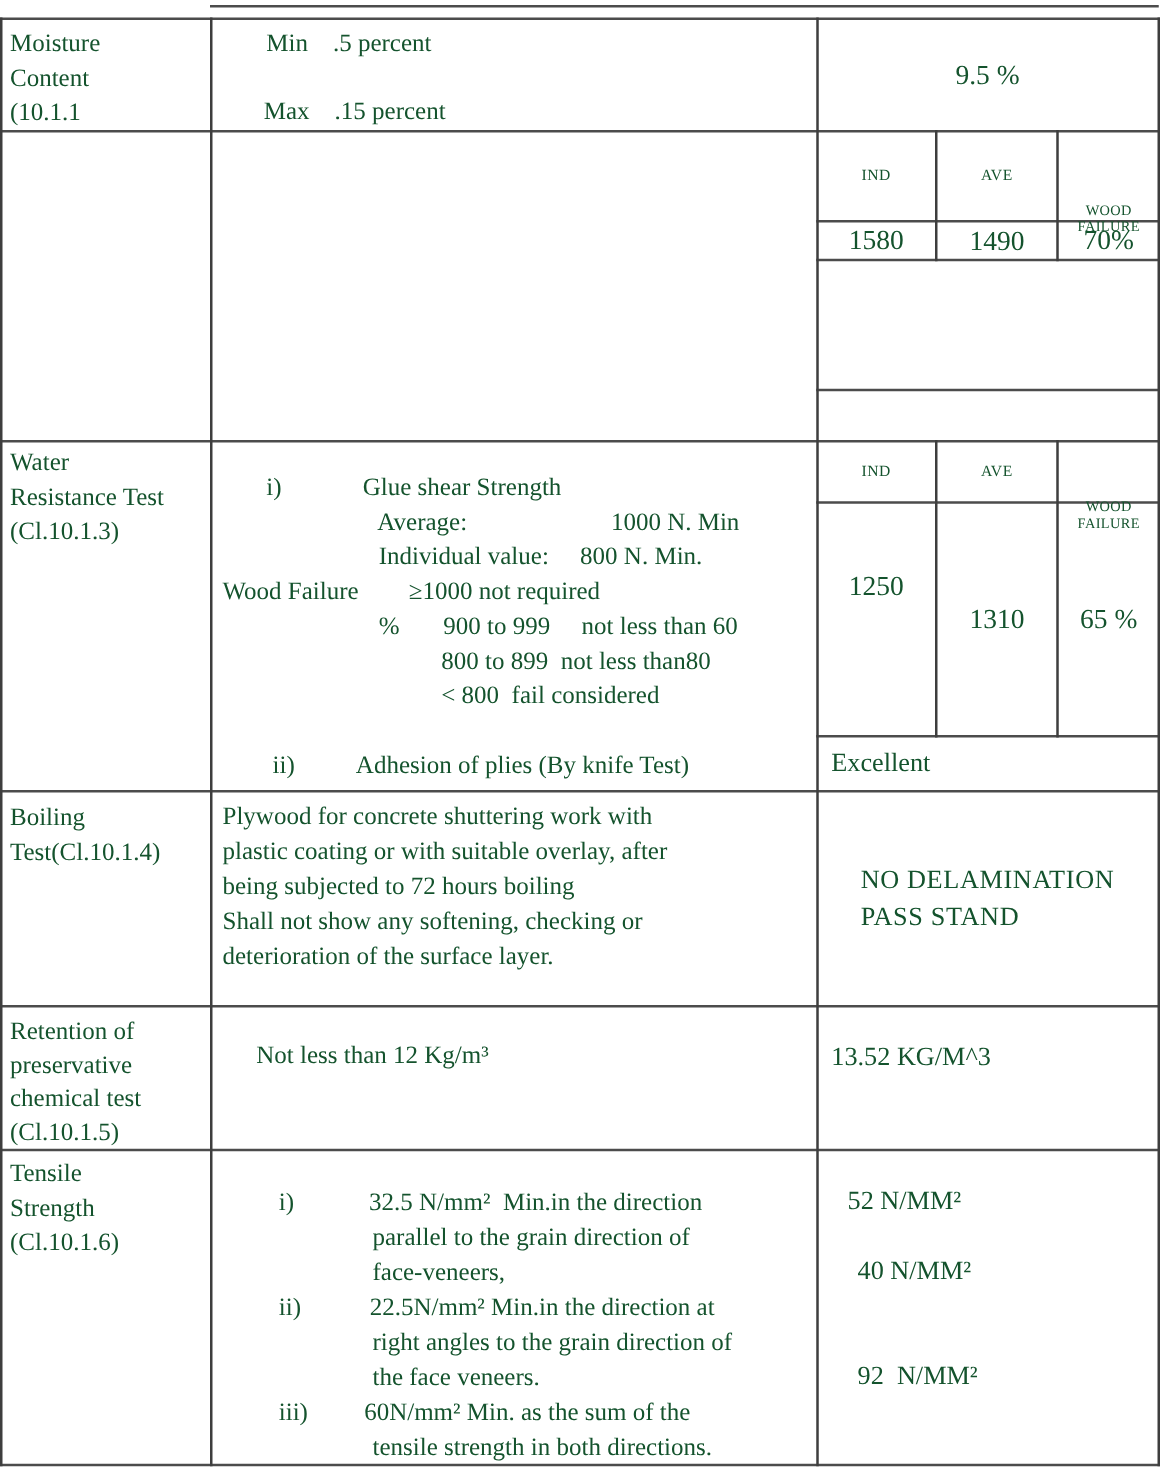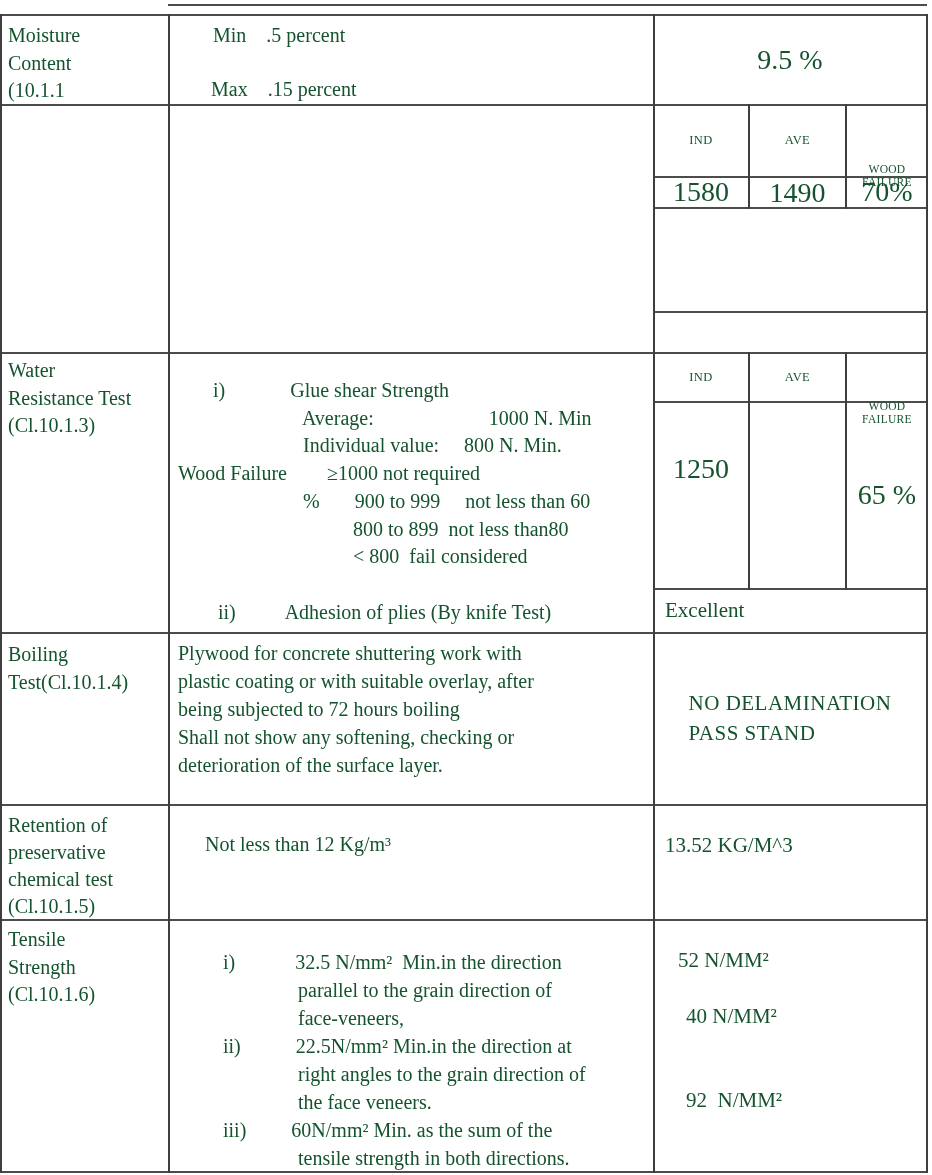--- a/index.html
+++ b/index.html
@@ -6,21 +6,21 @@
   .page{position:relative;width:932px;height:1175px;background:#ffffff;overflow:hidden;
         font-family:"Liberation Serif","DejaVu Serif",serif;color:#14532d;}
   .hline{position:absolute;height:2px;background:#4c4c4c;}
   .vline{position:absolute;width:2px;background:#3e3e3e;}
   .cell{position:absolute;}
   .lbl{font-size:20px;line-height:27.5px;white-space:pre;}
   .req{font-size:20px;white-space:pre;}
   .flexc{display:flex;align-items:center;justify-content:center;}
   .hdr{font-size:12.5px;letter-spacing:.4px;text-align:center;line-height:14px;}
   .hdr2{font-size:11.5px;letter-spacing:.3px;text-align:center;line-height:13px;margin-top:36px;}
-  .bigval{font-size:28px;}
+  .bigval{font-size:22px;}
   .verdict{font-size:21px;letter-spacing:1px;}
   .result-txt{font-size:21px;white-space:pre;}
   .centerlines{font-size:21px;line-height:30px;white-space:pre;letter-spacing:.5px;}
 </style>
 </head>
 <body>
 
 <div class="page">
 
   <div class="hline" style="left:168px;top:4px;width:759px"></div>
@@ -69,20 +69,21 @@
 Wood Failure        ≥1000 not required
                          %       900 to 999     not less than 60
                                    800 to 899  not less than80
                                    &lt; 800  fail considered
 
         ii)          Adhesion of plies (By knife Test)</div>
   <div class="cell flexc hdr" style="left:655px;top:354px;width:92px;height:46px">IND</div>
   <div class="cell flexc hdr" style="left:752px;top:354px;width:91px;height:46px">AVE</div>
   <div class="cell flexc hdr2" style="left:849px;top:354px;width:76px;height:46px">WOOD FAILURE</div>
   <div class="cell flexc bigval" style="left:655px;top:403px;width:92px;height:132px">1250</div>
+  <div class="cell flexc bigval" style="left:752px;top:403px;width:91px;height:184px">1310</div>
   <div class="cell flexc bigval" style="left:849px;top:403px;width:76px;height:184px">65 %</div>
   <div class="cell result-txt" style="left:665px;top:598px">Excellent</div>
 
   <div class="cell lbl" style="left:8px;top:641px">Boiling
 Test(Cl.10.1.4)</div>
   <div class="cell req" style="left:178px;top:639px;line-height:28px">Plywood for concrete shuttering work with
 plastic coating or with suitable overlay, after
 being subjected to 72 hours boiling
 Shall not show any softening, checking or
 deterioration of the surface layer.</div>

